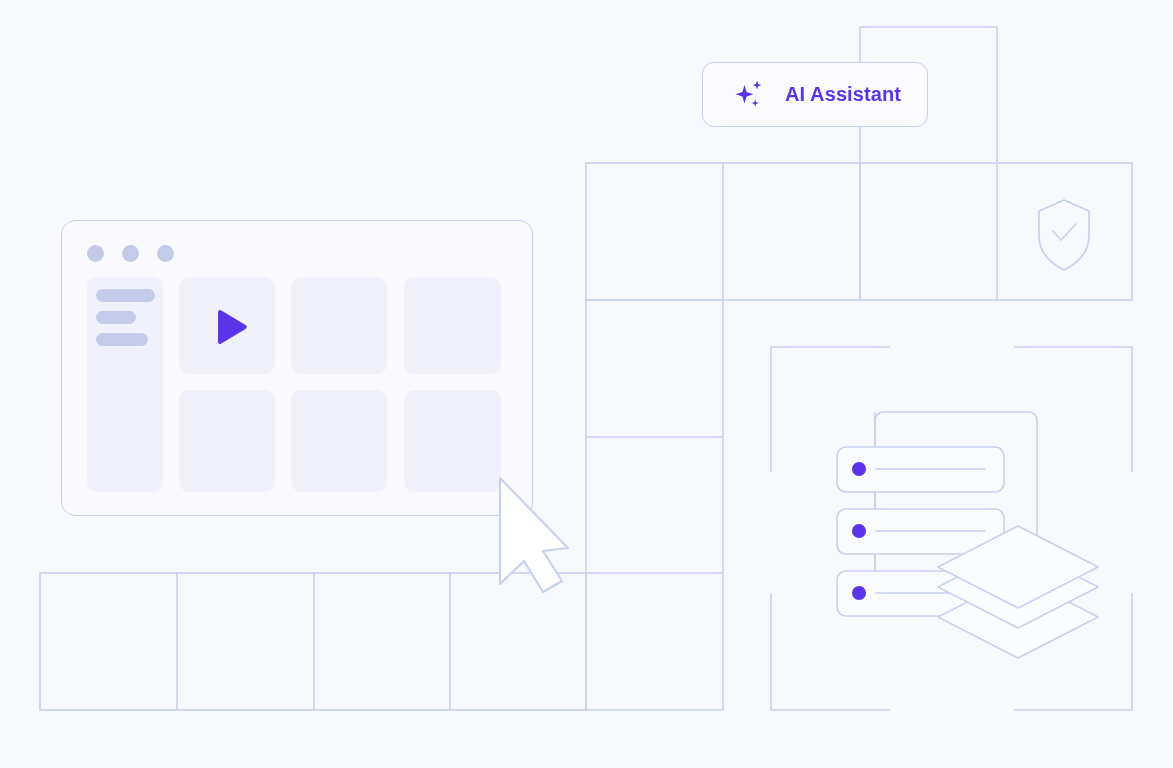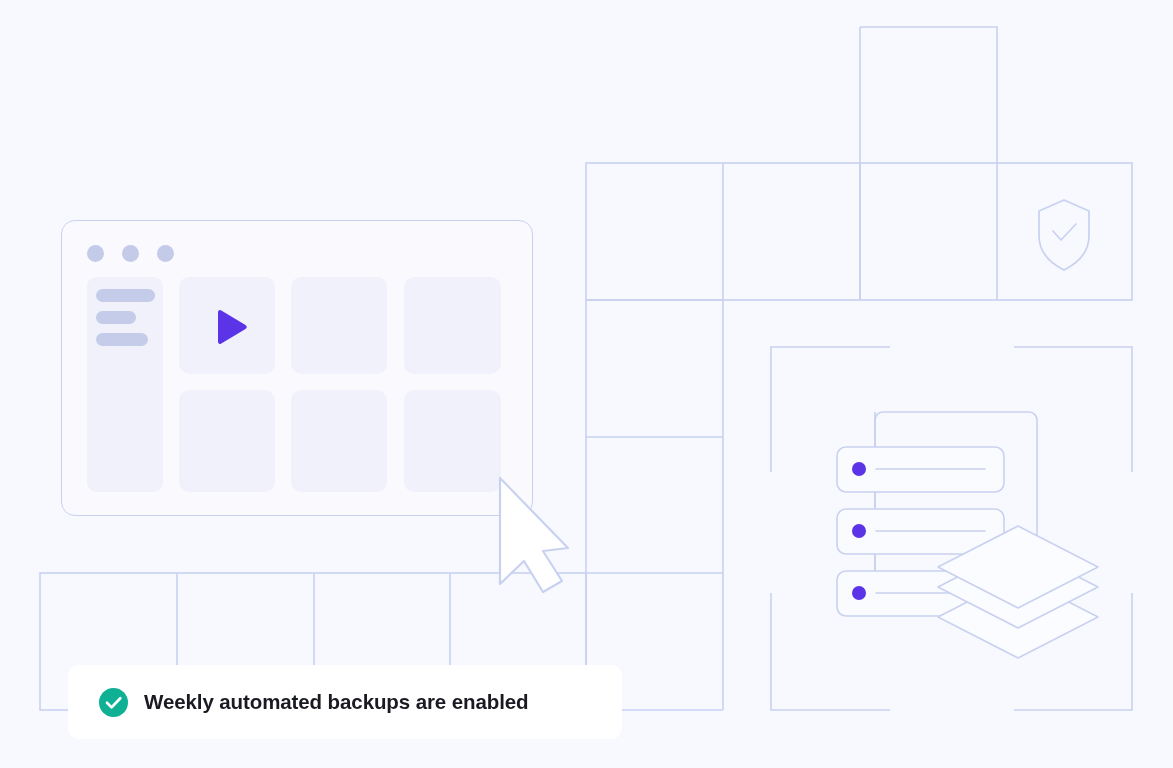--- a/index.html
+++ b/index.html
@@ -242,22 +242,23 @@
 
     <svg class="play-icon" viewBox="0 0 36 38" fill="none">
       <path d="M4 4.5 C4 2.3 5.6 1.3 7.3 2.5 L31.5 17 C33.2 18.1 33.2 19.9 31.5 21 L7.3 35.5 C5.6 36.7 4 35.7 4 33.5 Z" fill="#5B34E8"></path>
     </svg>
   </div>
 
   <svg class="layer" viewBox="0 0 1173 768" width="1173" height="768" fill="none">
     <path d="M500 478 L500 584 L524 561 L543 592 L562 581 L543 551 L568 548 Z" fill="#FFFFFF" stroke="#C9D1F0" stroke-width="2.2" stroke-linejoin="round"></path>
   </svg>
 
-
-  <div class="toast">
-    <svg class="check-icon" viewBox="0 0 29 29" fill="none">
-      <circle cx="14.5" cy="14.5" r="14.5" fill="#0FB094"></circle>
-      <path d="M8 14.8 L12.6 19.4 L21.3 10.3" stroke="#FFFFFF" stroke-width="2.7" stroke-linecap="round" stroke-linejoin="round"></path>
+  <div class="ai-card">
+    <svg class="ai-sparkle" viewBox="0 0 34 34" fill="none">
+      <path d="M11.5 7 L13.6 14 L20.5 16.2 L13.6 18.4 L11.5 25.4 L9.4 18.4 L2.5 16.2 L9.4 14 Z" fill="#5B34E8"></path>
+      <path d="M24 2.6 L25.1 6 L28.4 7.1 L25.1 8.2 L24 11.6 L22.9 8.2 L19.6 7.1 L22.9 6 Z" fill="#5B34E8"></path>
+      <path d="M22.2 21.4 L23.1 24.2 L25.9 25.1 L23.1 26 L22.2 28.8 L21.3 26 L18.5 25.1 L21.3 24.2 Z" fill="#5B34E8"></path>
     </svg>
-    <span class="toast-text">Weekly automated backups are enabled</span>
+    <span class="ai-label">AI Assistant</span>
   </div>
 
+
 </div>
 
 </body></html>

